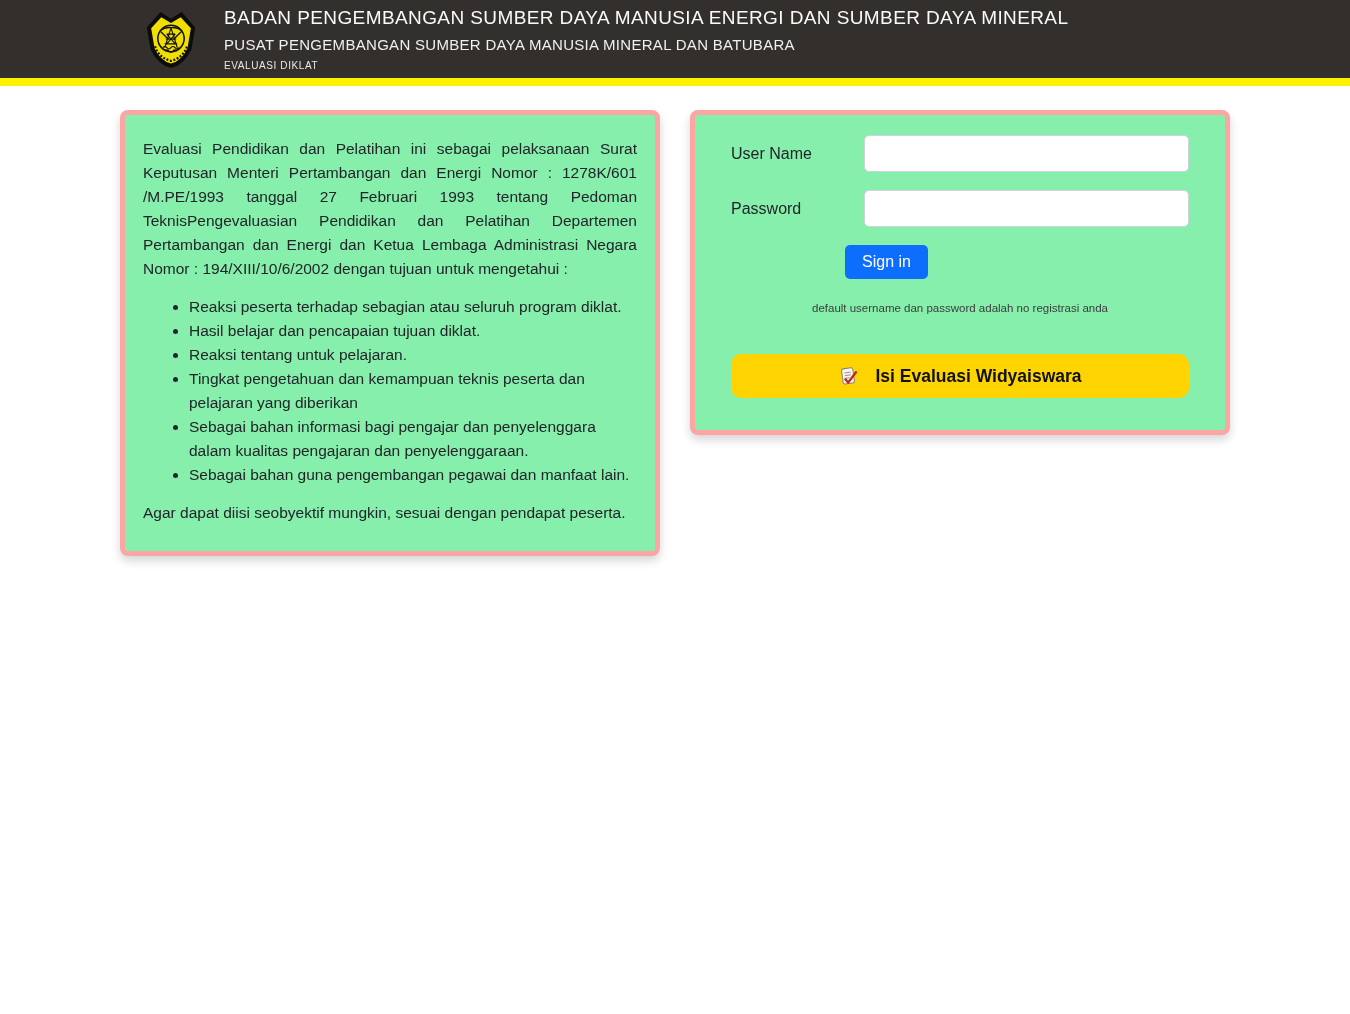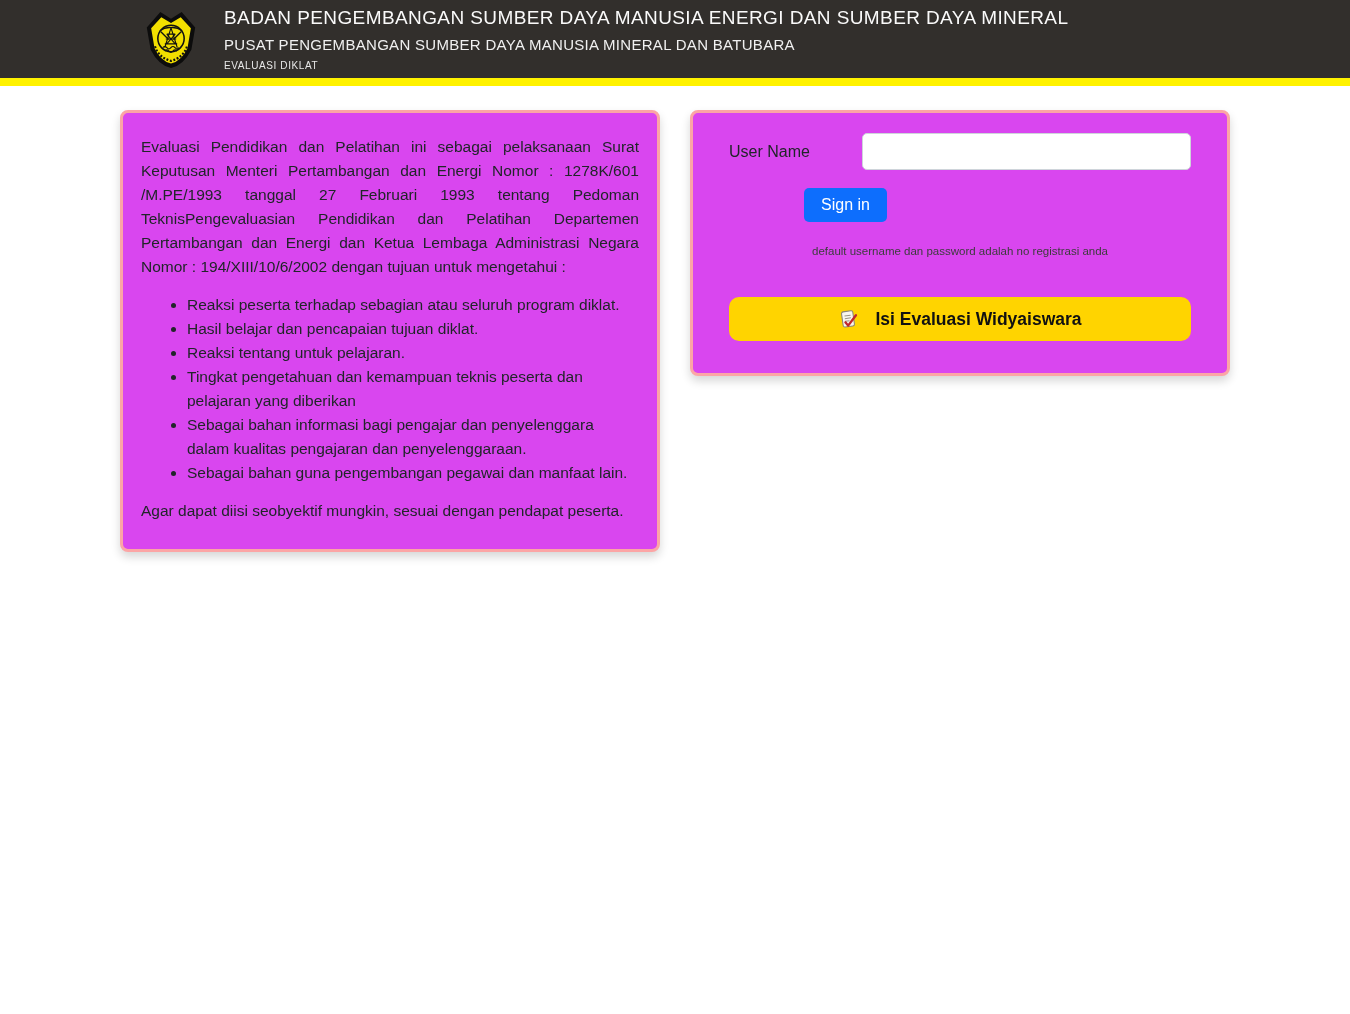--- a/index.html
+++ b/index.html
@@ -13,38 +13,38 @@
   .header-text { color:#f5f5f5; }
   .header-title { font-size:19px; font-weight:400; letter-spacing:.4px;
     color:#fafafa; margin-bottom:7px; white-space:nowrap; }
   .header-subtitle { font-size:15px; font-weight:400; letter-spacing:.3px;
     color:#f0f0f0; margin-bottom:7px; white-space:nowrap; }
   .header-app { font-size:10px; font-weight:400; letter-spacing:.6px; color:#e8e8e8; }
   .accent-stripe { height:8px; }
 
   
   .main { display:flex; gap:30px; padding:24px 120px 60px; align-items:flex-start; }
-  .card { background:#d946ef; border:3px solid #fca5a5; border-radius:8px;
+  .card { background:#86efac; border:5px solid #fca5a5; border-radius:8px;
     box-shadow:0 5px 10px rgba(0,0,0,.16); }
 
   
   .intro-card { width:540px; padding:22px 18px 26px; }
   .intro-paragraph { font-size:15.5px; line-height:24px; text-align:justify;
     color:#212529; }
   .intro-list { margin:14px 0 10px; padding-left:46px; }
   .intro-list li { font-size:15.5px; line-height:24px; color:#212529; }
   .intro-footer { margin-top:14px; font-size:15.5px; line-height:24px; color:#212529; }
 
   
   .login-card { width:540px; padding:20px 36px 32px; }
   .form-row { display:flex; align-items:center; margin-bottom:18px; }
   .form-label { width:133px; font-size:16px; color:#212529; }
   .form-input { flex:1; height:37px; border:1px solid #ced4da; border-radius:5px;
     font-size:15px; padding:0 10px; background:#fff; outline:none; }
-  .signin-row { margin-left:75px; margin-bottom:0; }
+  .signin-row { margin-left:114px; margin-bottom:0; }
   .signin-btn { color:#fff; border:none; border-radius:5px; padding:8px 17px;
     font-size:16px; font-family:inherit; cursor:pointer; }
   .hint { margin-top:22px; text-align:center; font-size:11.5px; color:#3c3c3c;
     line-height:15px; }
   .evaluasi-btn { margin-top:38px; width:100%; border:none; border-radius:10px;
     height:44px; display:flex; align-items:center; justify-content:center; gap:16px;
     font-weight:700; font-size:17.5px; color:#111; font-family:inherit; cursor:pointer; }
 </style>
 </head>
 <body>
@@ -83,20 +83,24 @@
       <li>Sebagai bahan guna pengembangan pegawai dan manfaat lain.</li>
     </ul>
     <p class="intro-footer">Agar dapat diisi seobyektif mungkin, sesuai dengan pendapat peserta.</p>
   </div>
 
   <div class="card login-card">
     <div class="form-row">
       <label class="form-label">User Name</label>
       <input class="form-input" type="text" value="" style="">
     </div>
+    <div class="form-row">
+      <label class="form-label">Password</label>
+      <input class="form-input" type="password" value="" style="">
+    </div>
     <div class="form-row signin-row">
       <button class="signin-btn" id="signin-btn" style="background: rgb(13, 110, 253);">Sign in</button>
     </div>
     <div class="hint">
       <div>default username dan password adalah no registrasi anda</div>
     </div>
     <button class="evaluasi-btn" id="evaluasi-btn" style="background: rgb(255, 212, 0);">
       <span style="display:inline-flex;">
         <svg width="21" height="21" viewBox="0 0 24 24" aria-hidden="true">
           <g transform="rotate(-8 12 12)">

